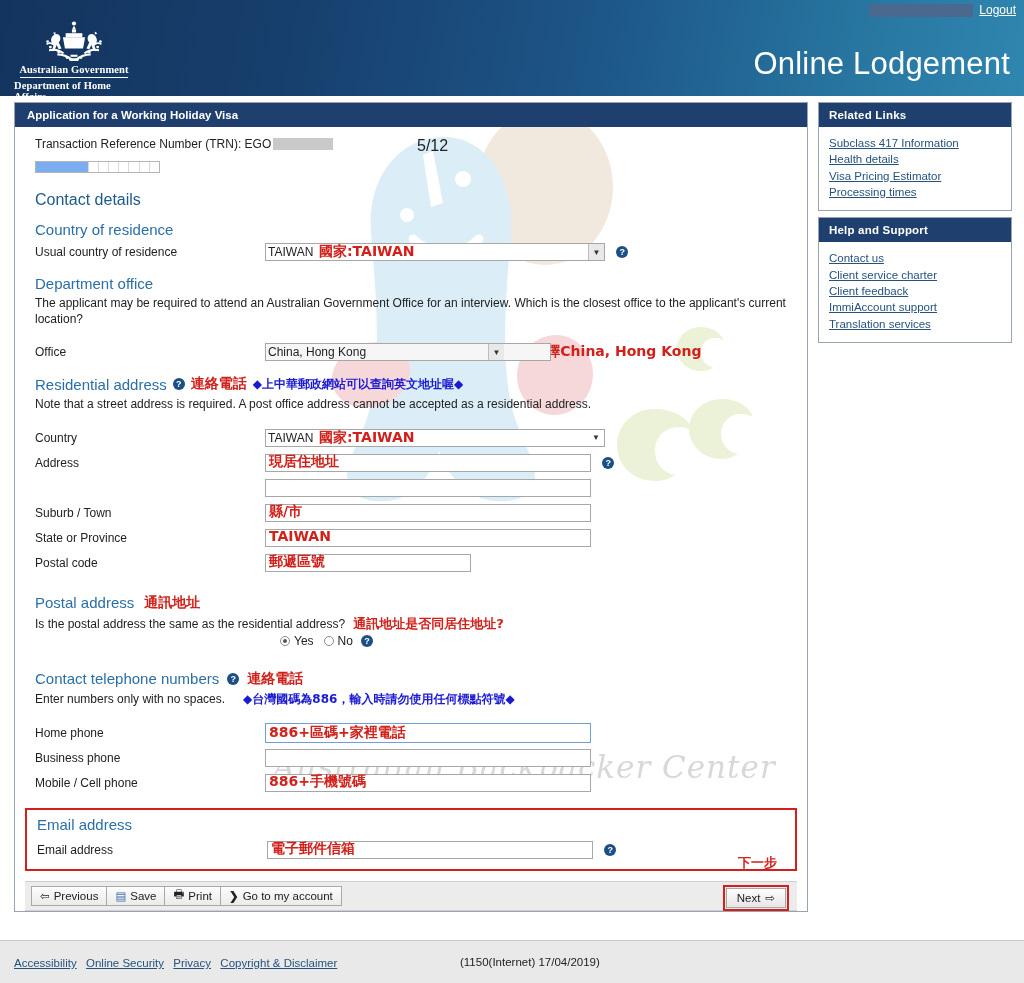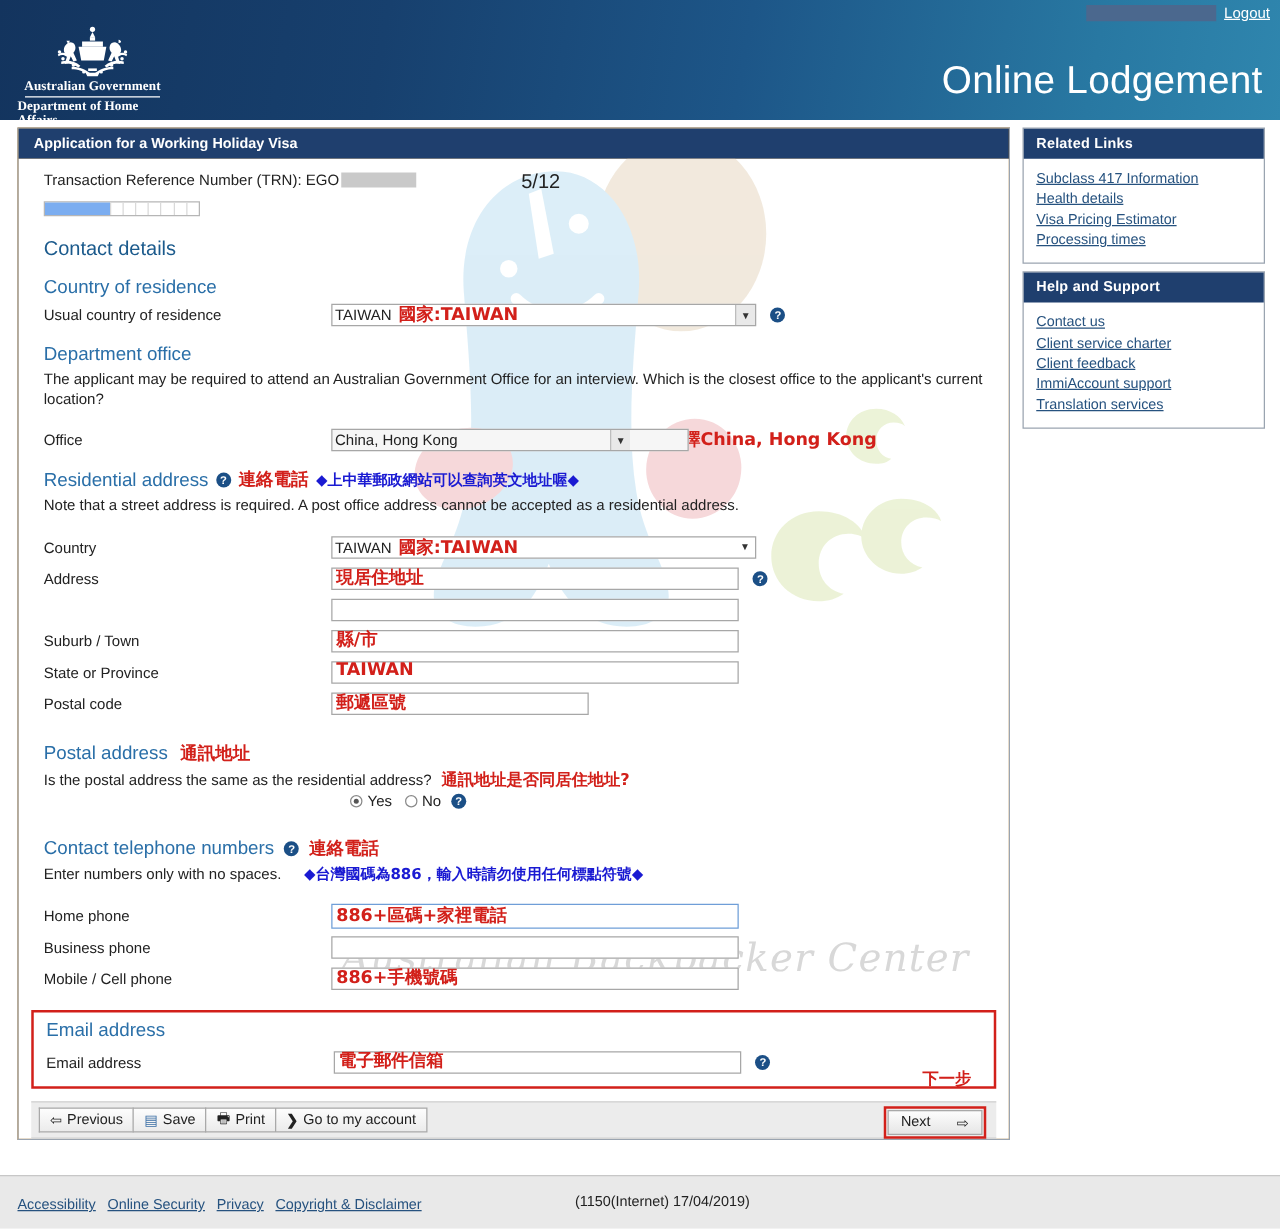--- a/index.html
+++ b/index.html
@@ -108,21 +108,21 @@
 
   .btnbar { position:relative; margin: 10px 0 0 0; background:#ececec; border-top:1px solid #cfcfcf; border-bottom:1px solid #cfcfcf;
             height:30px; display:flex; align-items:center; padding: 0 6px; }
   .btn { background: linear-gradient(#fdfdfd,#ebebeb); border:1px solid #a9a9a9; height:20px; font-size:11.5px;
          display:flex; align-items:center; gap:4px; padding: 0 8px; color:#222; cursor:pointer; }
   .btngroup { display:flex; }
   .btngroup .btn { border-right:none; }
   .btngroup .btn:last-child { border-right:1px solid #a9a9a9; }
   .next-wrap { position:absolute; right: 8px; top: 3px; border:2px solid #d2201a; padding:1px; }
   .next-btn { background: linear-gradient(#fdfdfd,#e6e6e6); border:1px solid #a9a9a9; height:20px; font-size:11.5px;
-              display:flex; align-items:center; gap:21px; padding: 0 10px; cursor:pointer; }
+              display:flex; align-items:center; gap:5px; padding: 0 10px; cursor:pointer; }
   .next-hint { position:absolute; right: 20px; top: -28px; }
 
   .side-links { padding: 8px 10px 10px 10px; }
   .side-links a { display:block; color:#26527f; font-size:11.5px; text-decoration:underline; line-height:1.42; cursor:pointer; }
 
   .footer { position:absolute; left:0; top: 940px; width:1024px; height: 43px; background:#e9e9e9; border-top:1px solid #c7c7c7; }
   .footer-inner { position:relative; padding: 15px 0 0 14px; }
   .footer a { color:#26527f; font-size:11.5px; text-decoration:underline; margin-right: 6px; cursor:pointer;}
   .footer .build { position:absolute; left: 460px; top:15px; font-size:11.5px; color:#222; }
   .divider { height:6px; }

